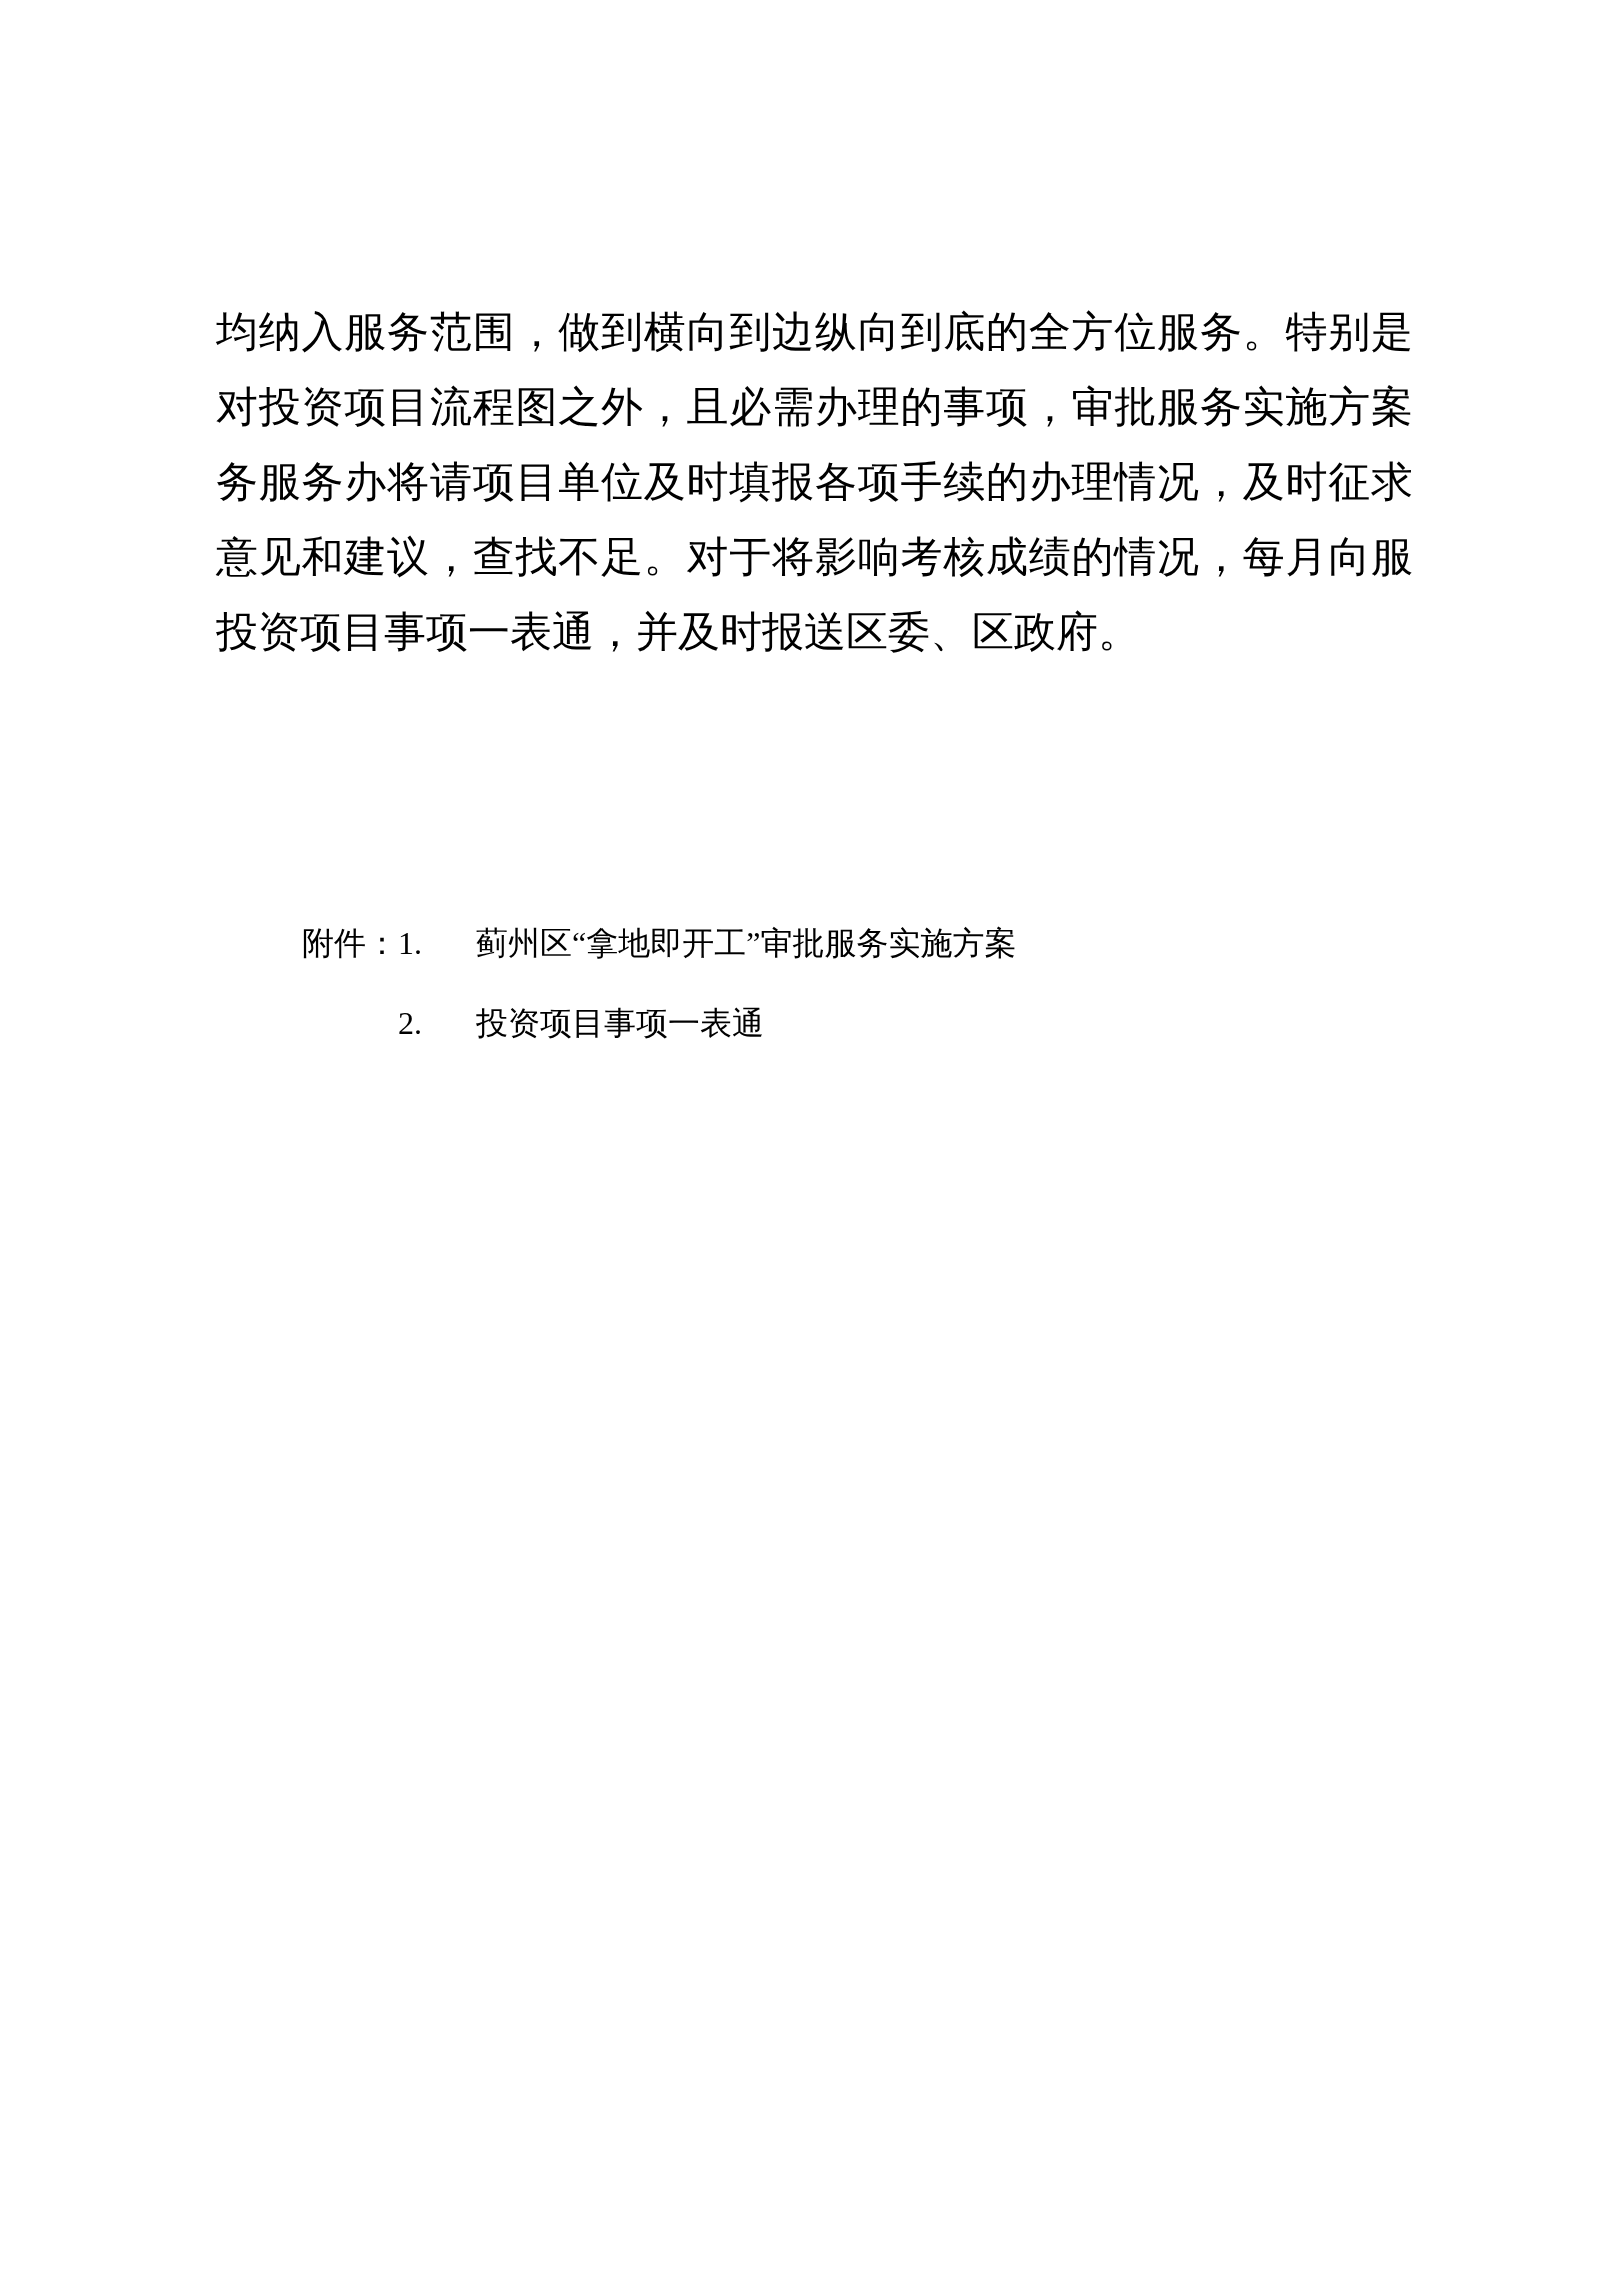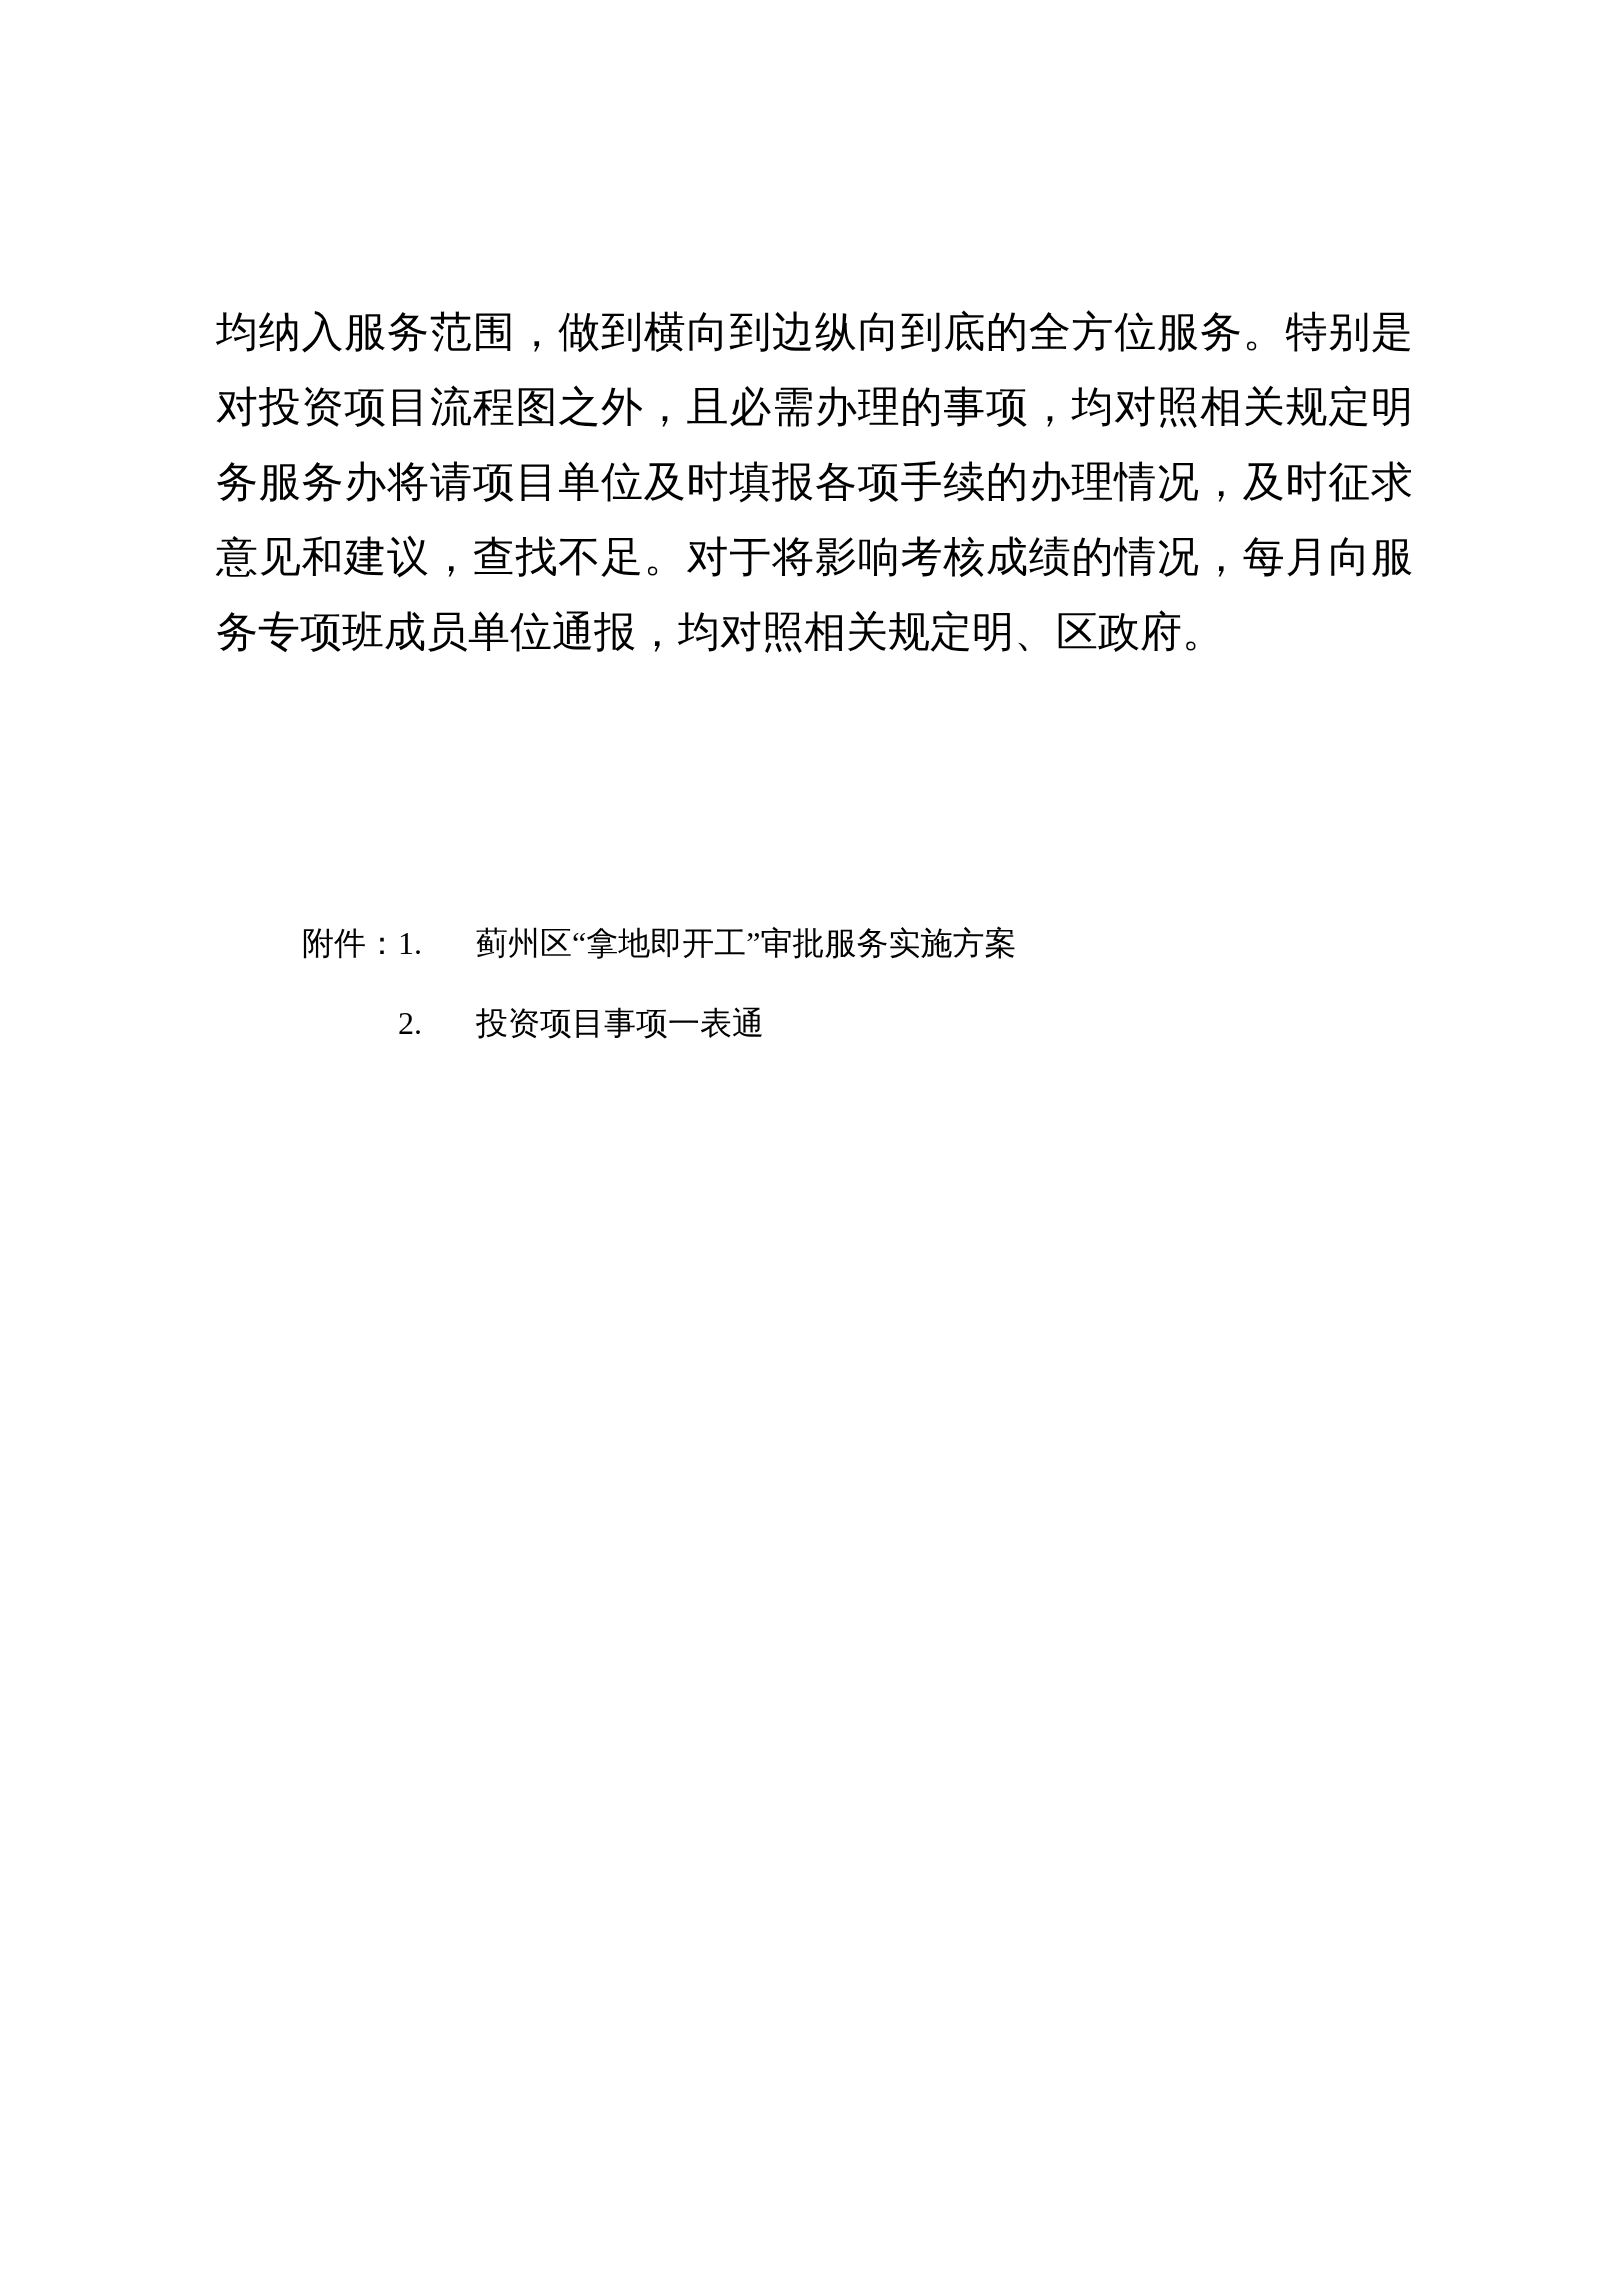--- a/index.html
+++ b/index.html
@@ -66,27 +66,27 @@
 </style>
 </head>
 <body>
 
 <div class="page">
 
   <main class="body-text">
 
     <section>
       <div class="line full">均纳入服务范围，做到横向到边纵向到底的全方位服务。特别是</div>
-      <div class="line full">对投资项目流程图之外，且必需办理的事项，均对照相关规定明</div>
+      <div class="line full">对投资项目流程图之外，且必需办理的事项，审批服务实施方案</div>
     </section>
 
     <section>
       <div class="line full">务服务办将请项目单位及时填报各项手续的办理情况，及时征求</div>
       <div class="line full">意见和建议，查找不足。对于将影响考核成绩的情况，每月向服</div>
-      <div class="line">务专项班成员单位通报，均对照相关规定明、区政府。</div>
+      <div class="line">投资项目事项一表通，并及时报送区委、区政府。</div>
     </section>
 
   </main>
 
   <section class="attachments">
     <div class="att-row">
       <span class="att-label">附件：</span><span class="att-num">1.</span><span class="att-title">蓟州区“拿地即开工”审批服务实施方案</span>
     </div>
     <div class="att-row">
       <span class="att-label spacer" aria-hidden="true">附件：</span><span class="att-num">2.</span><span class="att-title">投资项目事项一表通</span>

